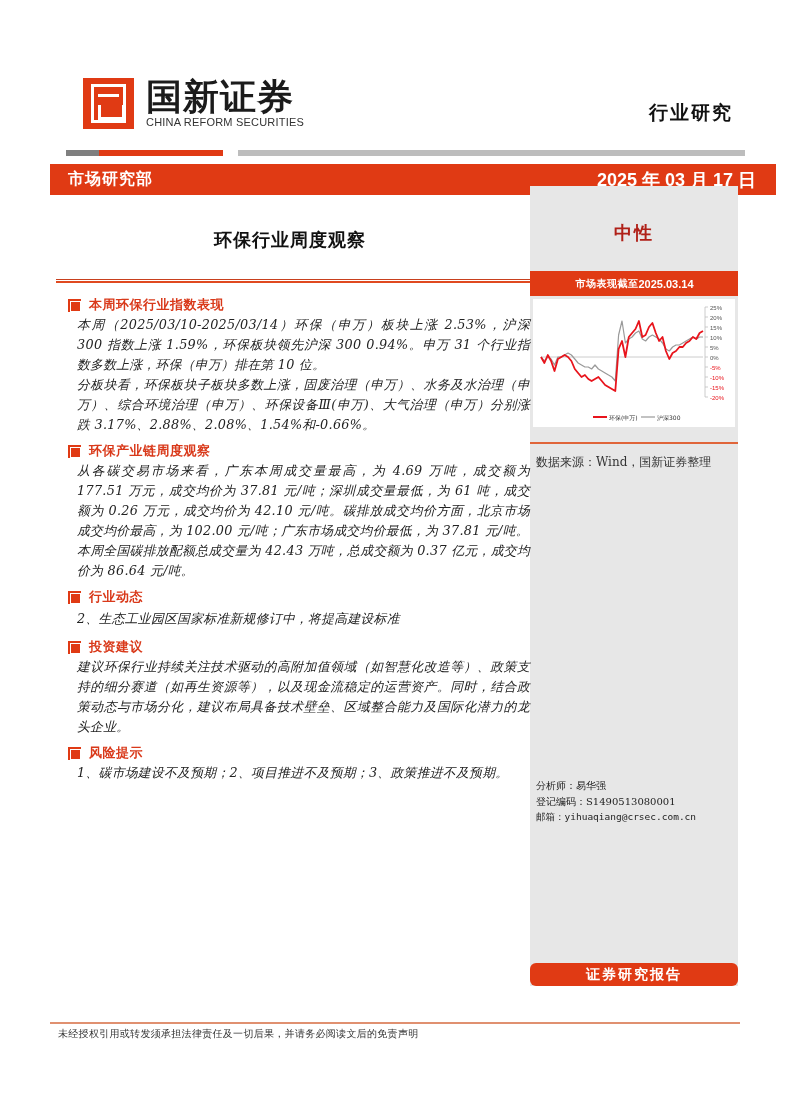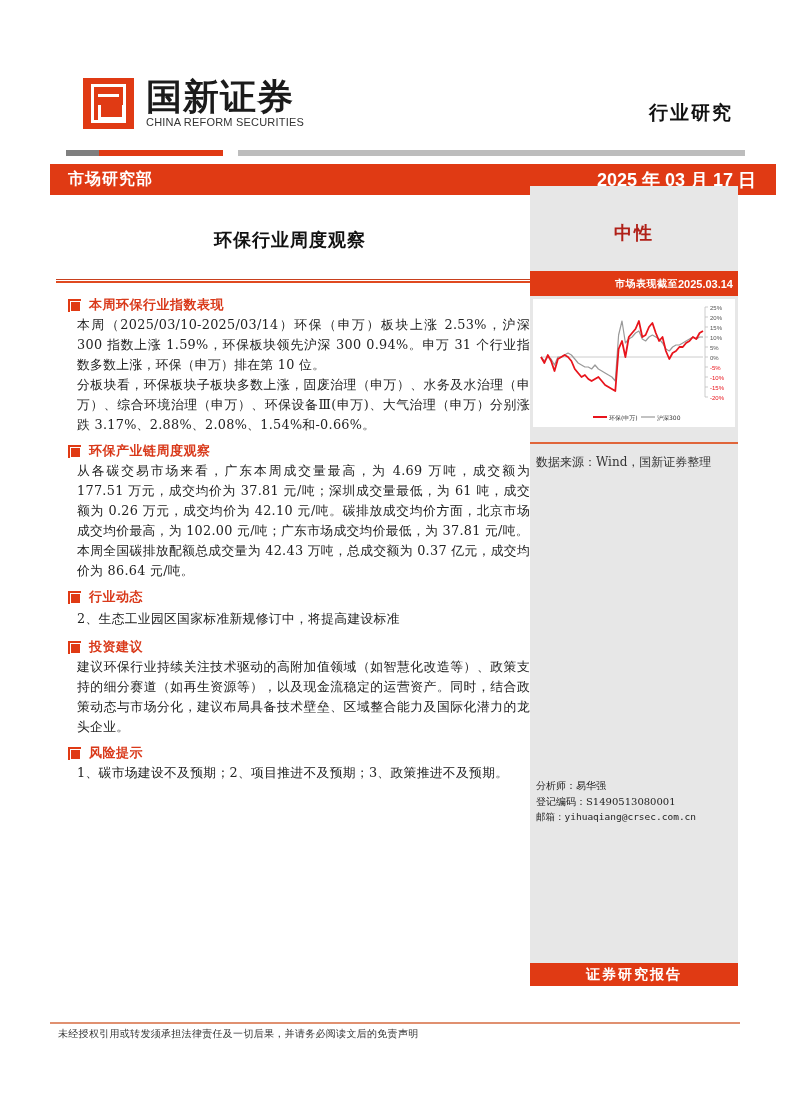--- a/index.html
+++ b/index.html
@@ -21,46 +21,46 @@
     .deco-grey1 { left: 66px; width: 33px; background: #7f7f7f; }
     .deco-red { left: 99px; width: 124px; background: #e03a14; }
     .deco-grey2 { left: 238px; width: 507px; background: #bdbdbd; }
 
     .dept-bar { position: absolute; left: 50px; top: 164px; width: 726px; height: 31px; background: #e03a14; color: #fff; display: flex; align-items: center; justify-content: space-between; padding: 0 20px 0 18px; }
     .dept-name { font-size: 16px; font-weight: bold; letter-spacing: 1px; }
     .dept-date { font-family: "Liberation Sans", sans-serif; font-size: 18px; font-weight: bold; }
 
     .sidebar { position: absolute; left: 530px; top: 186px; width: 208px; height: 800px; background: #e7e7e7; }
     .rating { position: absolute; left: 0; top: 35px; width: 100%; text-align: center; font-size: 18px; font-weight: bold; color: #b02018; letter-spacing: 2px; }
-    .perf-bar { position: absolute; left: 0; top: 85px; width: 100%; height: 25px; background: #e03a14; color: #fff; display: flex; align-items: center; justify-content: flex-end; padding: 0 5px 0 6px; }
+    .perf-bar { position: absolute; left: 0; top: 85px; width: 100%; height: 25px; background: #e03a14; color: #fff; display: flex; align-items: center; justify-content: center; padding: 0 5px 0 6px; }
     .perf-label { font-size: 10px; font-weight: bold; letter-spacing: 0.5px; }
     .perf-date { font-family: "Liberation Sans", sans-serif; font-size: 11px; font-weight: bold; }
 
     .chart-wrap { position: absolute; left: 3px; top: 113px; width: 202px; height: 128px; background: #ffffff; }
     .chart-wrap svg { display: block; }
     .chart-divider { position: absolute; left: 0; top: 256px; width: 100%; height: 2px; background: #e0653a; }
     .source { position: absolute; left: 6px; top: 268px; font-size: 12px; color: #333; }
 
     .analyst { position: absolute; left: 6px; top: 592px; font-size: 10px; color: #222; line-height: 15.5px; }
     .analyst .mono { font-family: "DejaVu Sans Mono", monospace; font-size: 9.5px; }
 
-    .footer-tag { position: absolute; left: 0; bottom: 0; width: 100%; height: 23px; background: #e03a14; color: #fff; text-align: center; font-size: 14px; font-weight: bold; letter-spacing: 2px; line-height: 23px; }
+    .footer-tag { position: absolute; left: 0; bottom: 0; width: 100%; height: 23px; background: #e03a14; color: #fff; text-align: center; font-size: 14px; font-weight: bold; letter-spacing: 2px; line-height: 23px; border-radius: 6px; }
 
     .title { position: absolute; left: 50px; top: 228px; width: 480px; text-align: center; font-size: 18px; font-weight: bold; letter-spacing: 1px; color: #111; }
 
     .title-rule { position: absolute; left: 56px; top: 279px; width: 474px; height: 4px; border-top: 1px solid #c8401e; border-bottom: 2px solid #e04a20; }
 
     .main { position: absolute; left: 56px; top: 295px; width: 474px; }
     .section { margin-bottom: 6px; }
     .sec-head { display: flex; align-items: center; height: 20px; padding-left: 12px; }
     .sec-icon { width: 13px; height: 13px; background: #e03a14; position: relative; margin-right: 8px; flex-shrink: 0; }
     .sec-icon:before { content: ""; position: absolute; left: 2px; top: 2px; width: 9px; height: 9px; border: 1px solid #fff; }
     .sec-title { font-size: 13px; font-weight: bold; color: #d9391a; letter-spacing: 0.5px; }
     .sec-body { padding-left: 21px; font-size: 12.8px; line-height: 20px; color: #222; text-align: justify; letter-spacing: 0.3px; }
-    .sec-body p { margin: 0; }
+    .sec-body p { margin: 0; font-style: italic; }
     .sec-list p { line-height: 24px; }
 
     .bottom-rule { position: absolute; left: 50px; top: 1022px; width: 690px; height: 2px; background: #e09070; }
     .disclaimer { position: absolute; left: 58px; top: 1027px; font-size: 10px; color: #333; letter-spacing: 0.3px; }
   </style>
 </head>
 <body>
 
 <div class="logo">
   <div class="logo-box">

